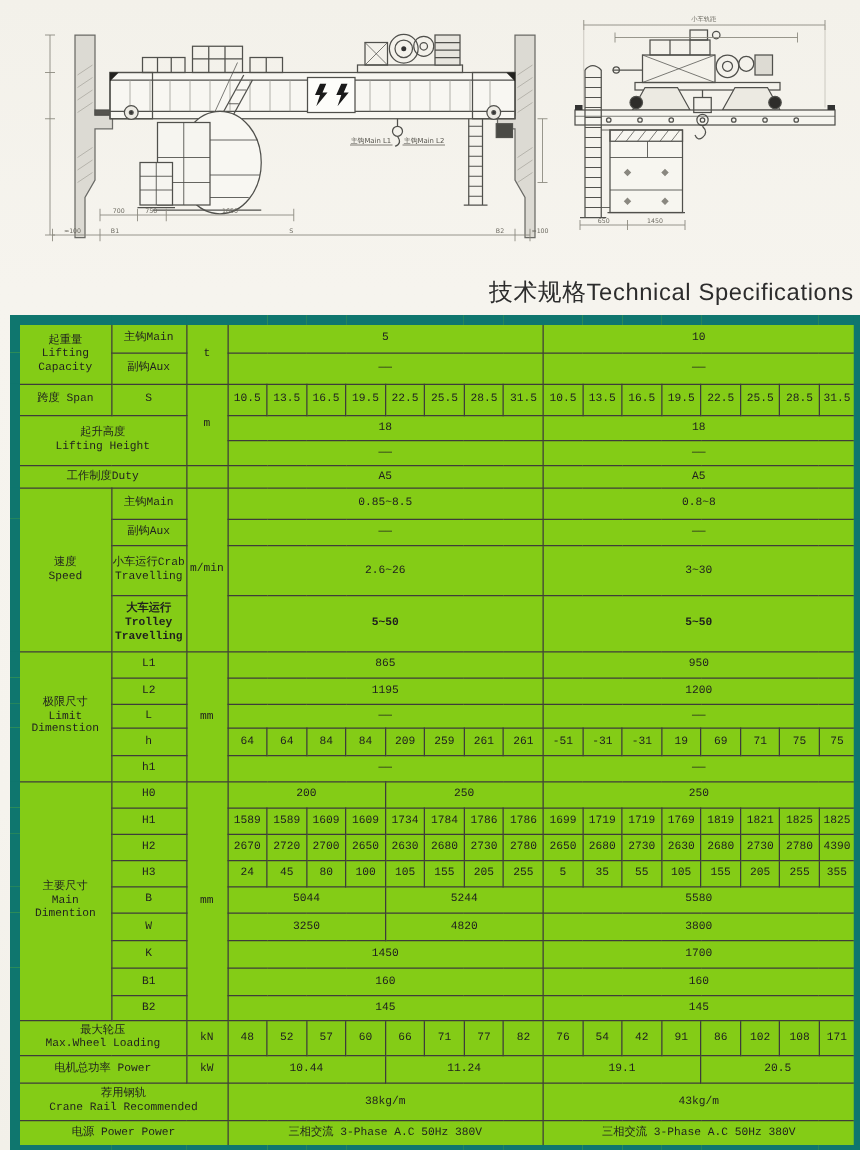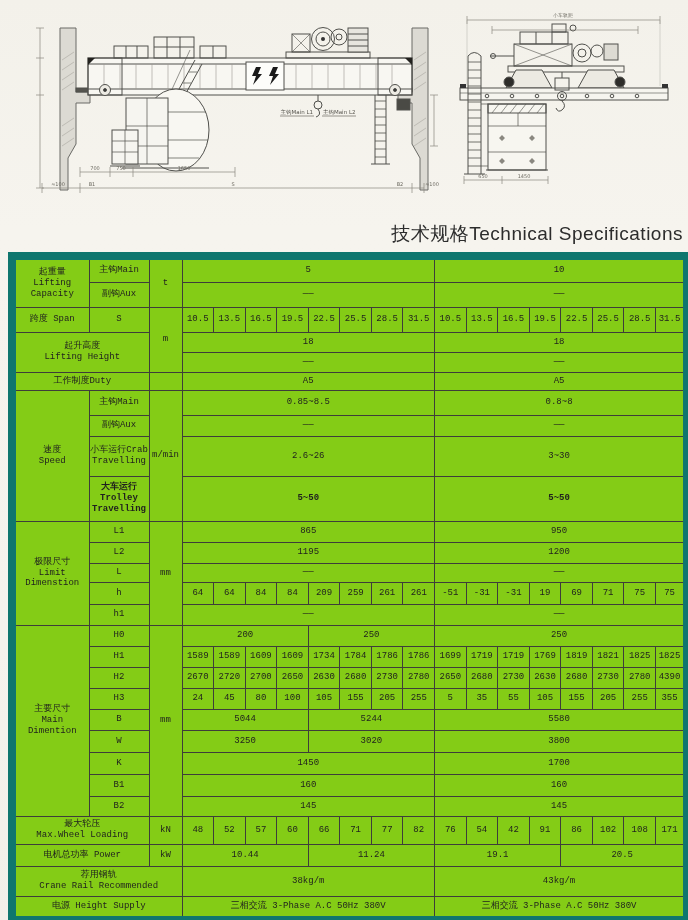--- a/index.html
+++ b/index.html
@@ -433,21 +433,21 @@
       </tr>
       <tr style="height: 21px;">
         <td class="lbl">B</td>
         <td colspan="4">5044</td>
         <td colspan="4">5244</td>
         <td colspan="8">5580</td>
       </tr>
       <tr style="height: 22px;">
         <td class="lbl">W</td>
         <td colspan="4">3250</td>
-        <td colspan="4">3020</td>
+        <td colspan="4">4820</td>
         <td colspan="8">3800</td>
       </tr>
       <tr style="height: 22px;">
         <td class="lbl">K</td>
         <td colspan="8">1450</td>
         <td colspan="8">1700</td>
       </tr>
       <tr style="height: 22px;">
         <td class="lbl">B1</td>
         <td colspan="8">160</td>
@@ -485,18 +485,18 @@
         <td colspan="4">11.24</td>
         <td colspan="4">19.1</td>
         <td colspan="4">20.5</td>
       </tr>
       <tr style="height: 30px;">
         <td colspan="3" class="lbl">荐用钢轨<br>Crane Rail Recommended</td>
         <td colspan="8">38kg/m</td>
         <td colspan="8">43kg/m</td>
       </tr>
       <tr style="height: 24px;">
-        <td colspan="3" class="lbl">电源 Height Supply</td>
+        <td colspan="3" class="lbl">电源 Power Power</td>
         <td colspan="8">三相交流 3-Phase A.C 50Hz  380V</td>
         <td colspan="8">三相交流 3-Phase A.C 50Hz  380V</td>
       </tr>
     </tbody>
 </table>
 
 </body></html>

